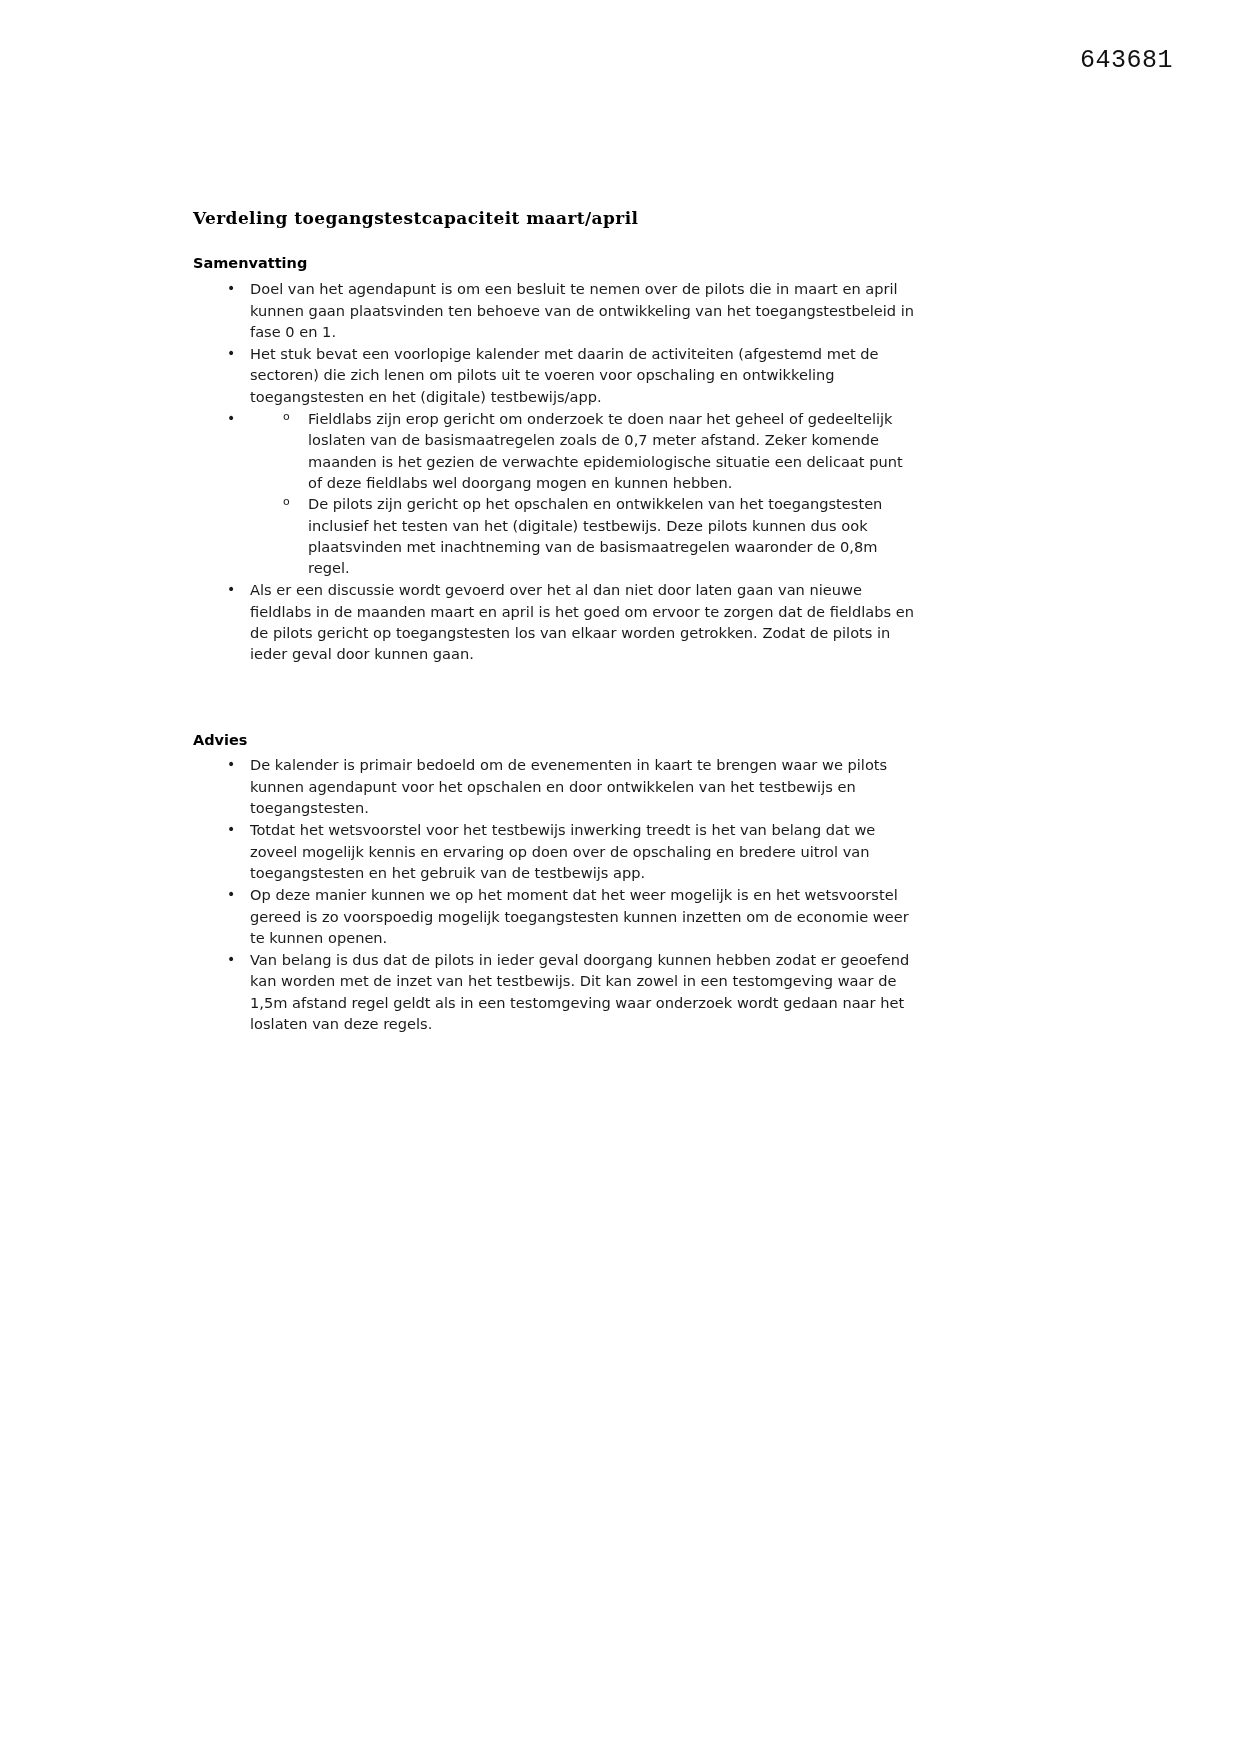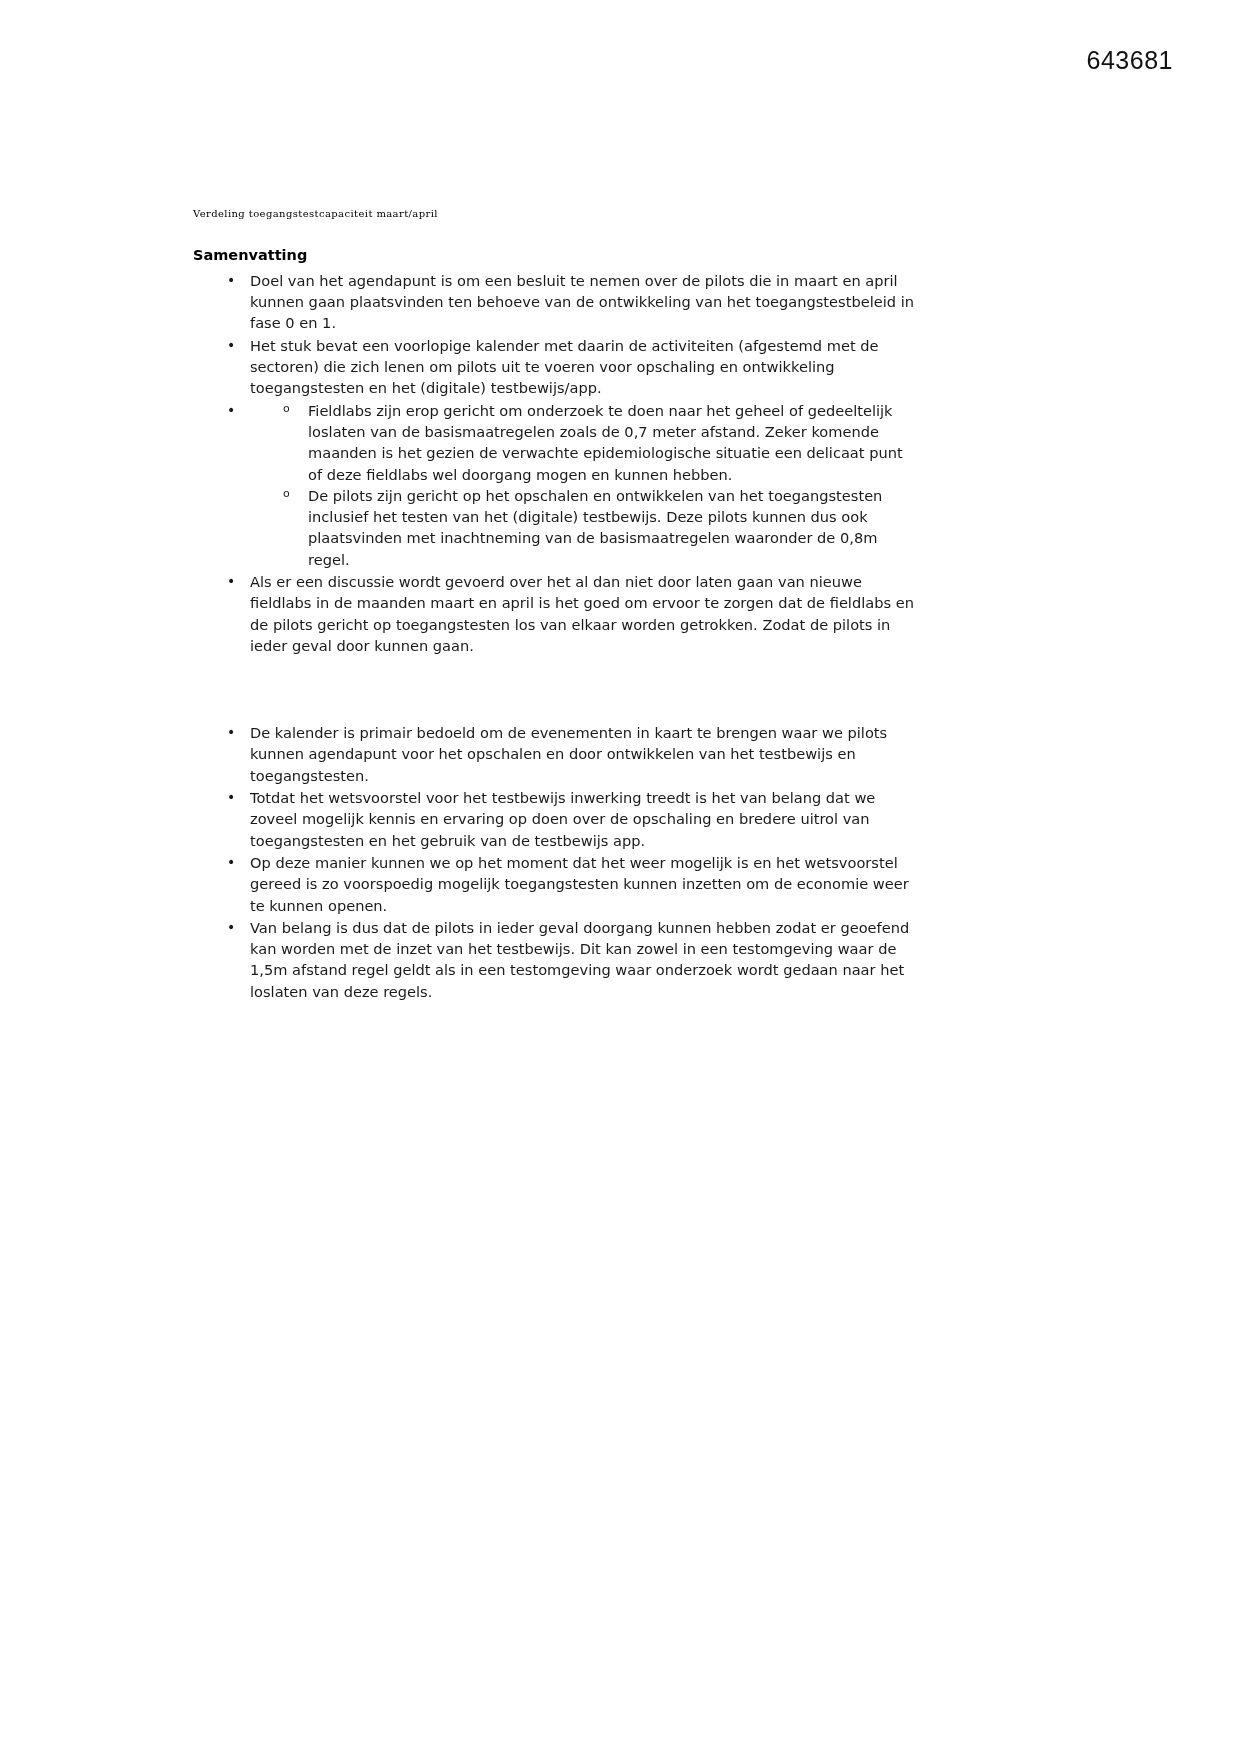--- a/index.html
+++ b/index.html
@@ -20,38 +20,38 @@
     position: absolute;
     inset: 0;
     background: #ffffff;
   }
 
   
   .page-number {
     position: absolute;
     top: 46px;
     right: 68px;
-    font-family: Liberation Sans, sans-serif;
+    font-family: Liberation Mono, monospace;
     font-size: 25px;
     letter-spacing: 0.5px;
     color: #111111;
   }
 
   
   .doc-body {
     position: absolute;
     left: 193px;
     top: 208px;
     width: 725px;
   }
 
   .doc-title {
     font-family: "DejaVu Serif", serif;
-    font-weight: normal;
-    font-size: 10px;
+    font-weight: bold;
+    font-size: 17px;
     letter-spacing: 0.4px;
     color: #000000;
     margin: 0 0 26px 0;
     line-height: 1.2;
   }
 
   .section {
     margin-bottom: 22px;
     margin-top: 24px;
   }
@@ -167,20 +167,21 @@
           <span class="marker">•</span>
           <span class="li-text">Als er een discussie wordt gevoerd over het al dan niet door laten gaan van nieuwe fieldlabs in de maanden maart en april is het goed om ervoor te zorgen dat de fieldlabs en de pilots gericht op toegangstesten los van elkaar worden getrokken. Zodat de pilots in ieder geval door kunnen gaan.</span>
         </li>
 
       </ul>
     </div>
 
     <div class="spacer-advies"></div>
 
     <div class="section">
+      <div class="section-heading">Advies</div>
 
       <ul class="bullets">
 
         <li>
           <span class="marker">•</span>
           <span class="li-text">De kalender is primair bedoeld om de evenementen in kaart te brengen waar we pilots kunnen agendapunt voor het opschalen en door ontwikkelen van het testbewijs en toegangstesten.</span>
         </li>
 
         <li>
           <span class="marker">•</span>

